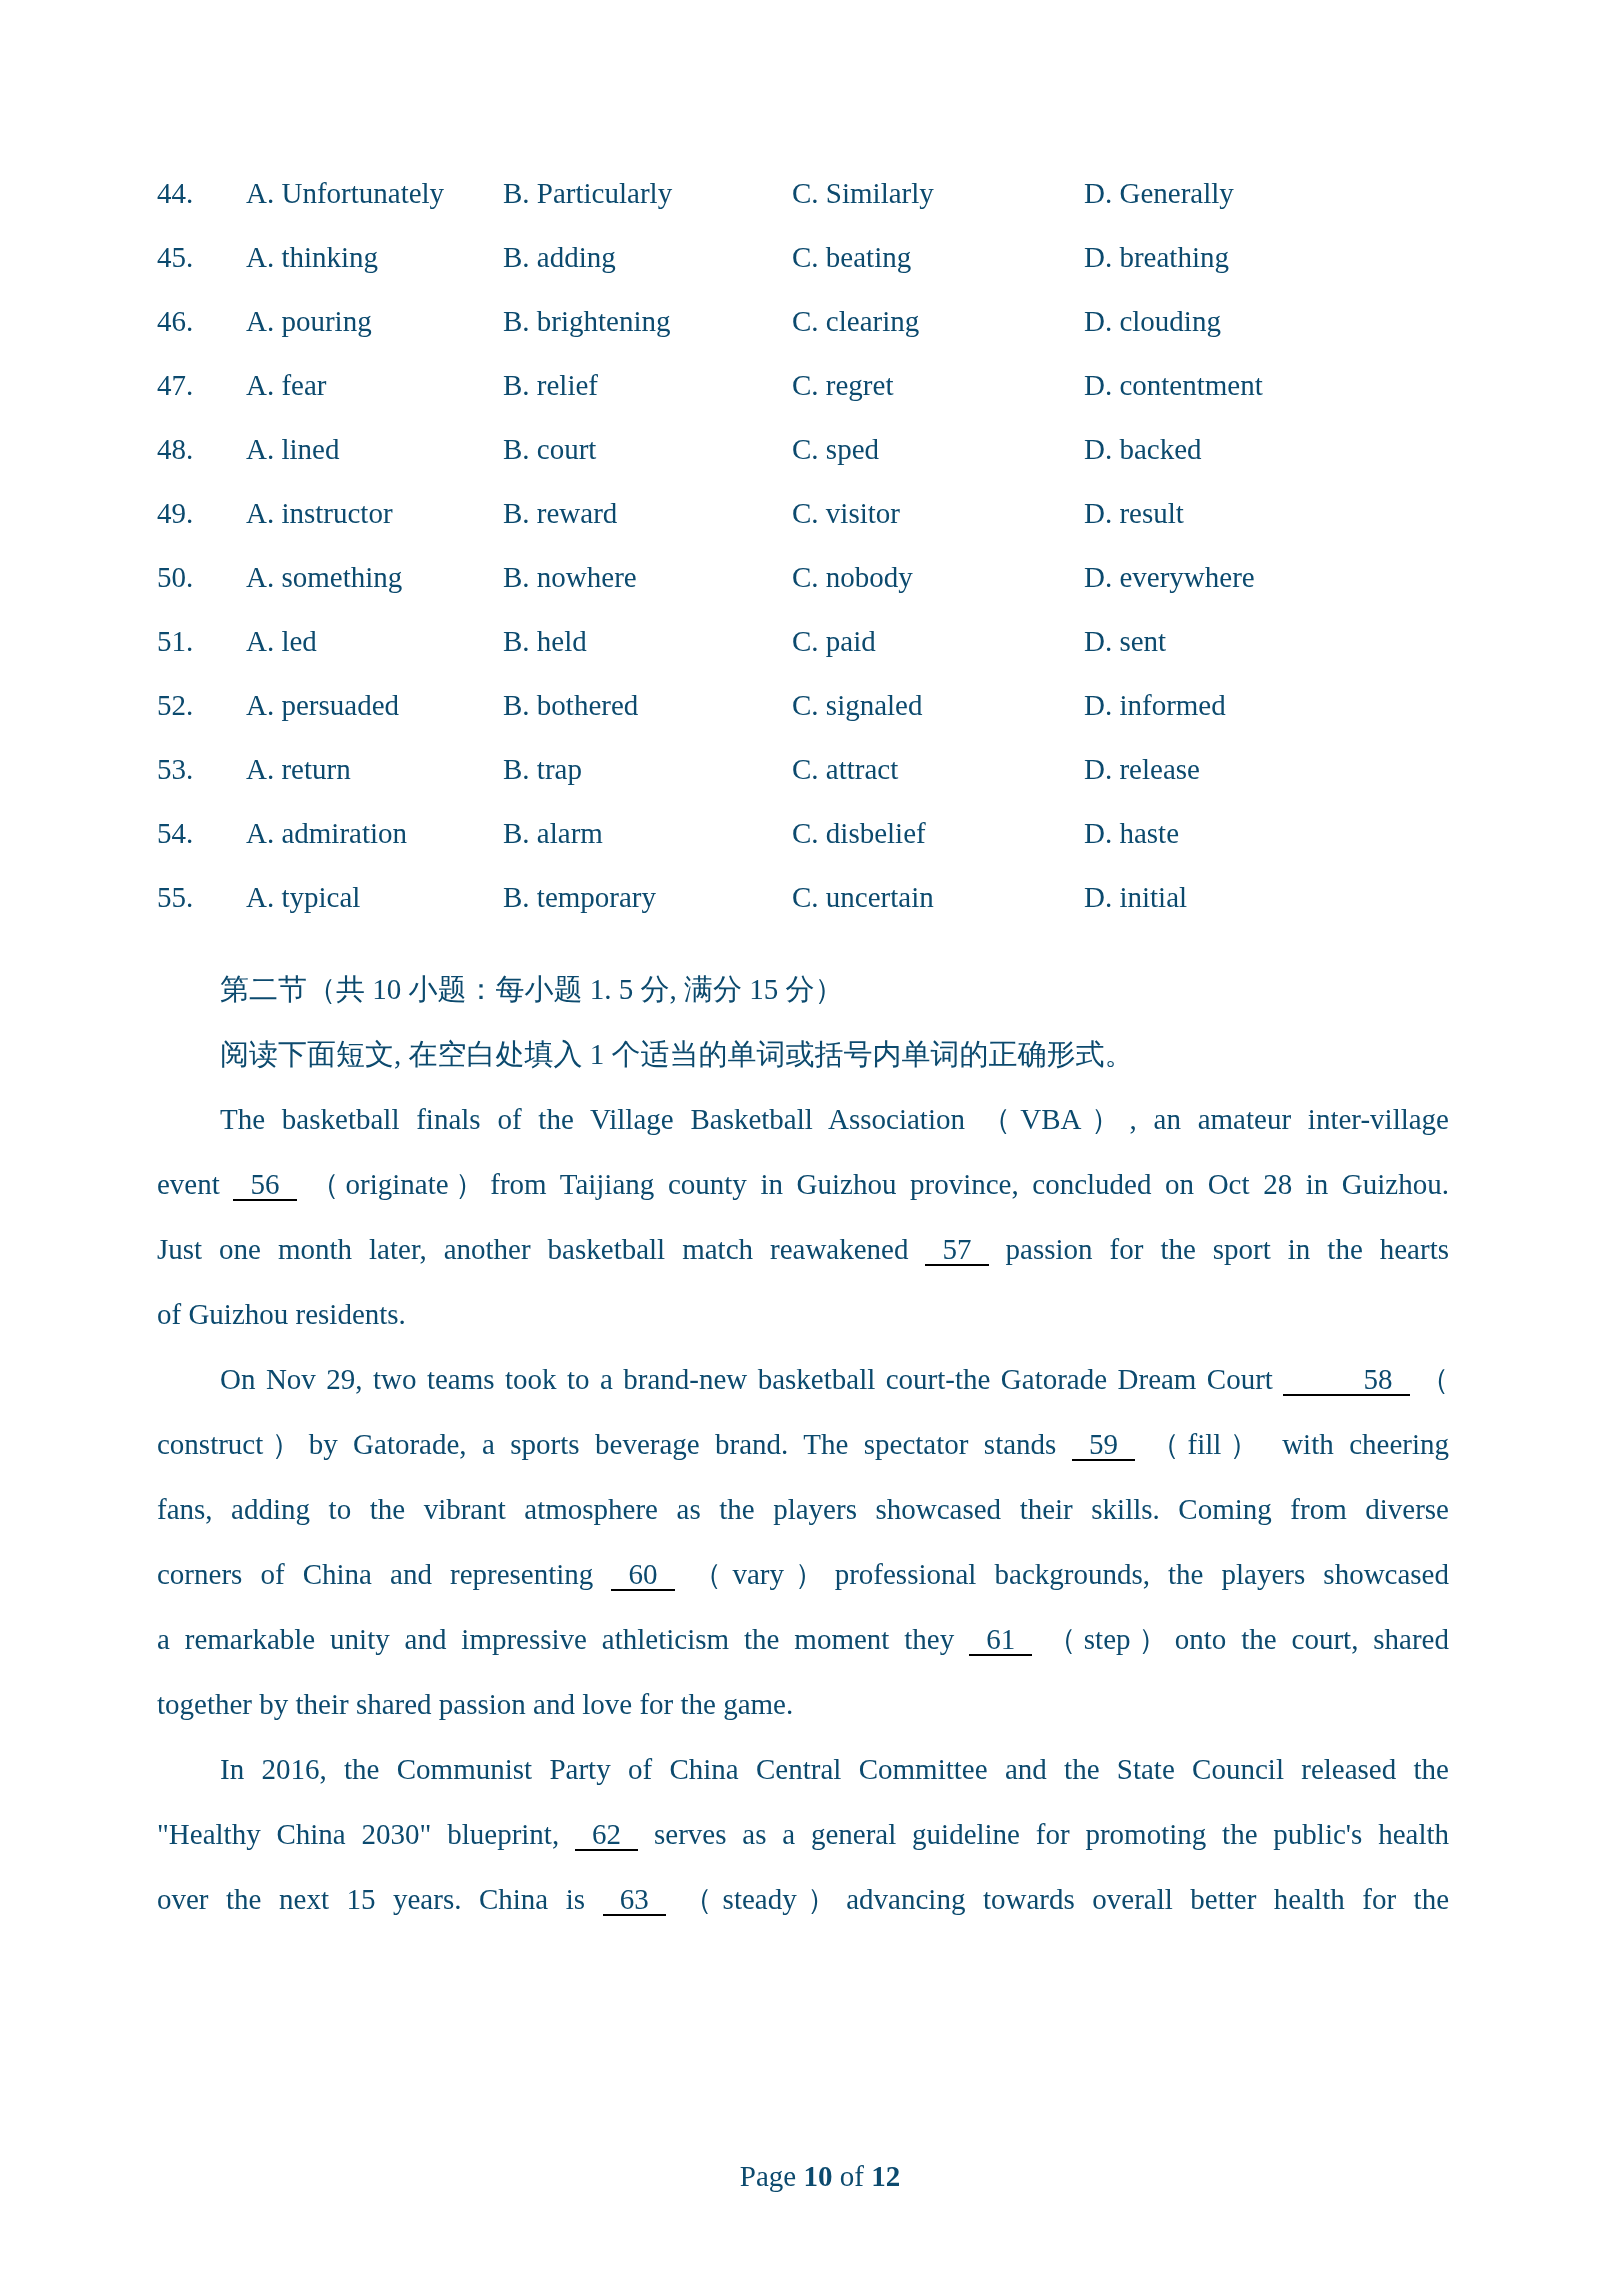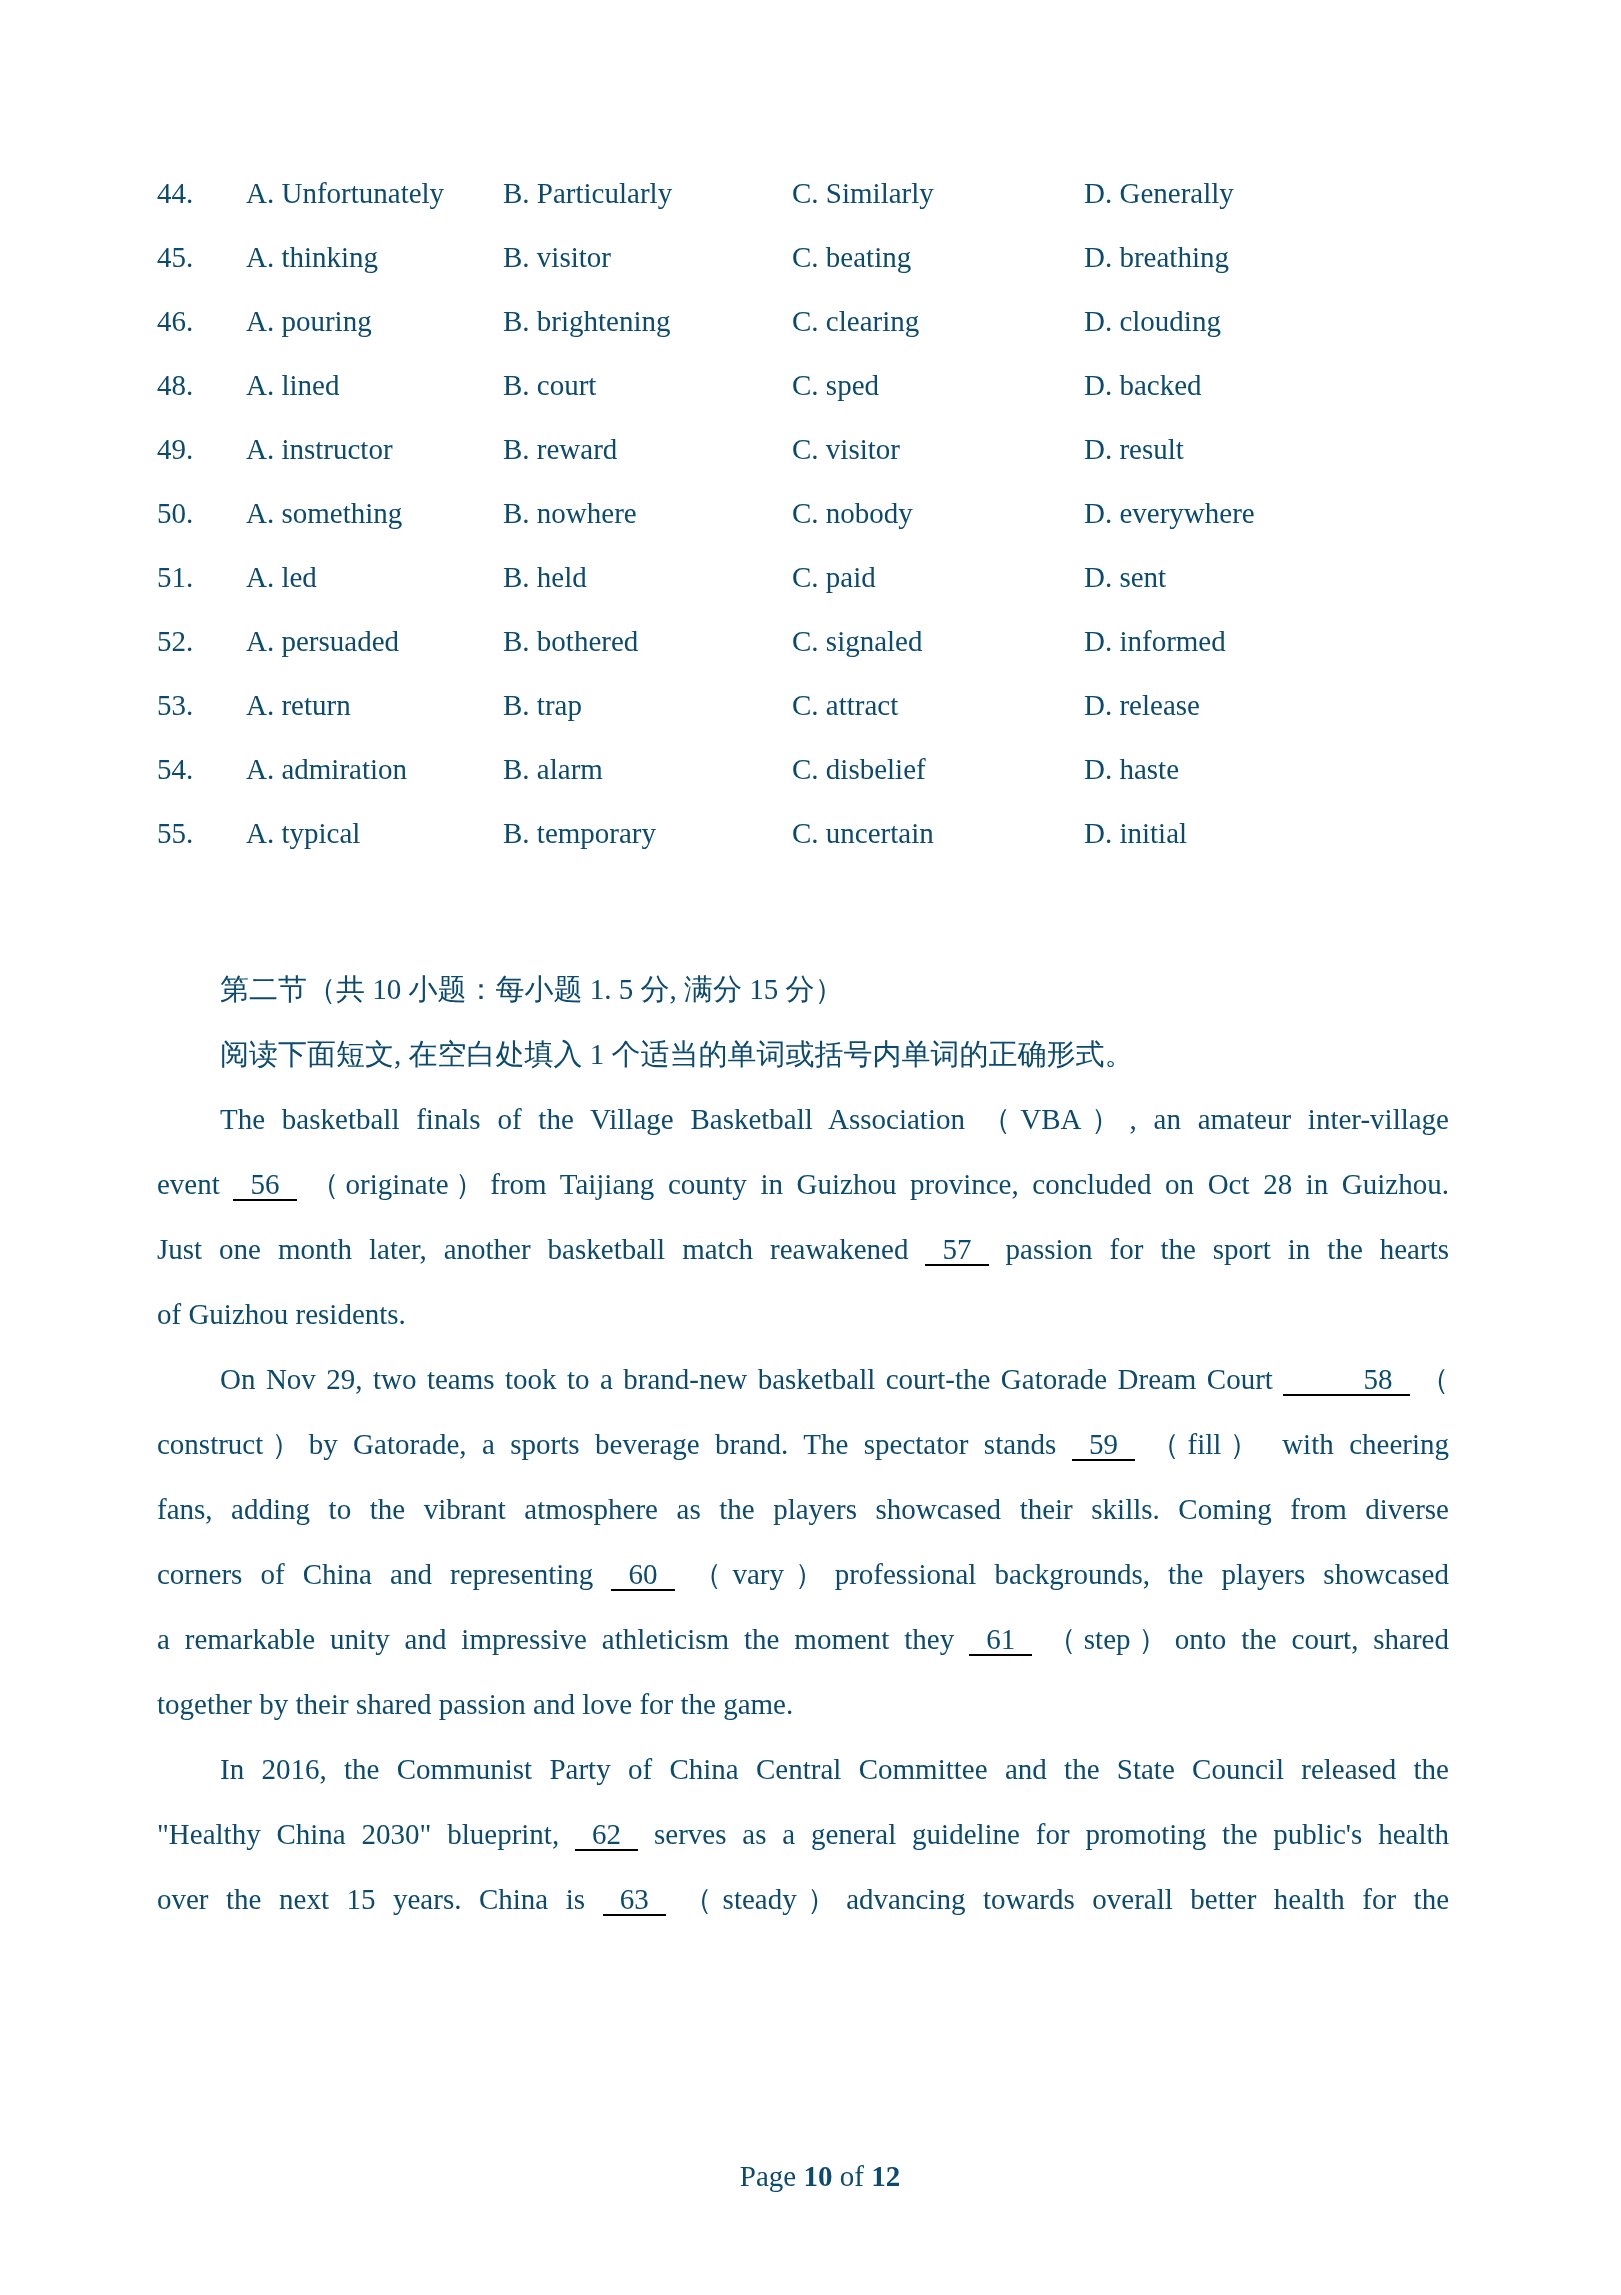--- a/index.html
+++ b/index.html
@@ -82,30 +82,37 @@
       <div class="mc-row">
         <div class="mc-cell">44.</div>
         <div class="mc-cell">A. Unfortunately</div>
         <div class="mc-cell">B. Particularly</div>
         <div class="mc-cell">C. Similarly</div>
         <div class="mc-cell">D. Generally</div>
       </div>
       <div class="mc-row">
         <div class="mc-cell">45.</div>
         <div class="mc-cell">A. thinking</div>
-        <div class="mc-cell">B. visitor</div>
+        <div class="mc-cell">B. adding</div>
         <div class="mc-cell">C. beating</div>
         <div class="mc-cell">D. breathing</div>
       </div>
       <div class="mc-row">
         <div class="mc-cell">46.</div>
         <div class="mc-cell">A. pouring</div>
         <div class="mc-cell">B. brightening</div>
         <div class="mc-cell">C. clearing</div>
         <div class="mc-cell">D. clouding</div>
+      </div>
+      <div class="mc-row">
+        <div class="mc-cell">47.</div>
+        <div class="mc-cell">A. fear</div>
+        <div class="mc-cell">B. relief</div>
+        <div class="mc-cell">C. regret</div>
+        <div class="mc-cell">D. contentment</div>
       </div>
       <div class="mc-row">
         <div class="mc-cell">48.</div>
         <div class="mc-cell">A. lined</div>
         <div class="mc-cell">B. court</div>
         <div class="mc-cell">C. sped</div>
         <div class="mc-cell">D. backed</div>
       </div>
       <div class="mc-row">
         <div class="mc-cell">49.</div>

